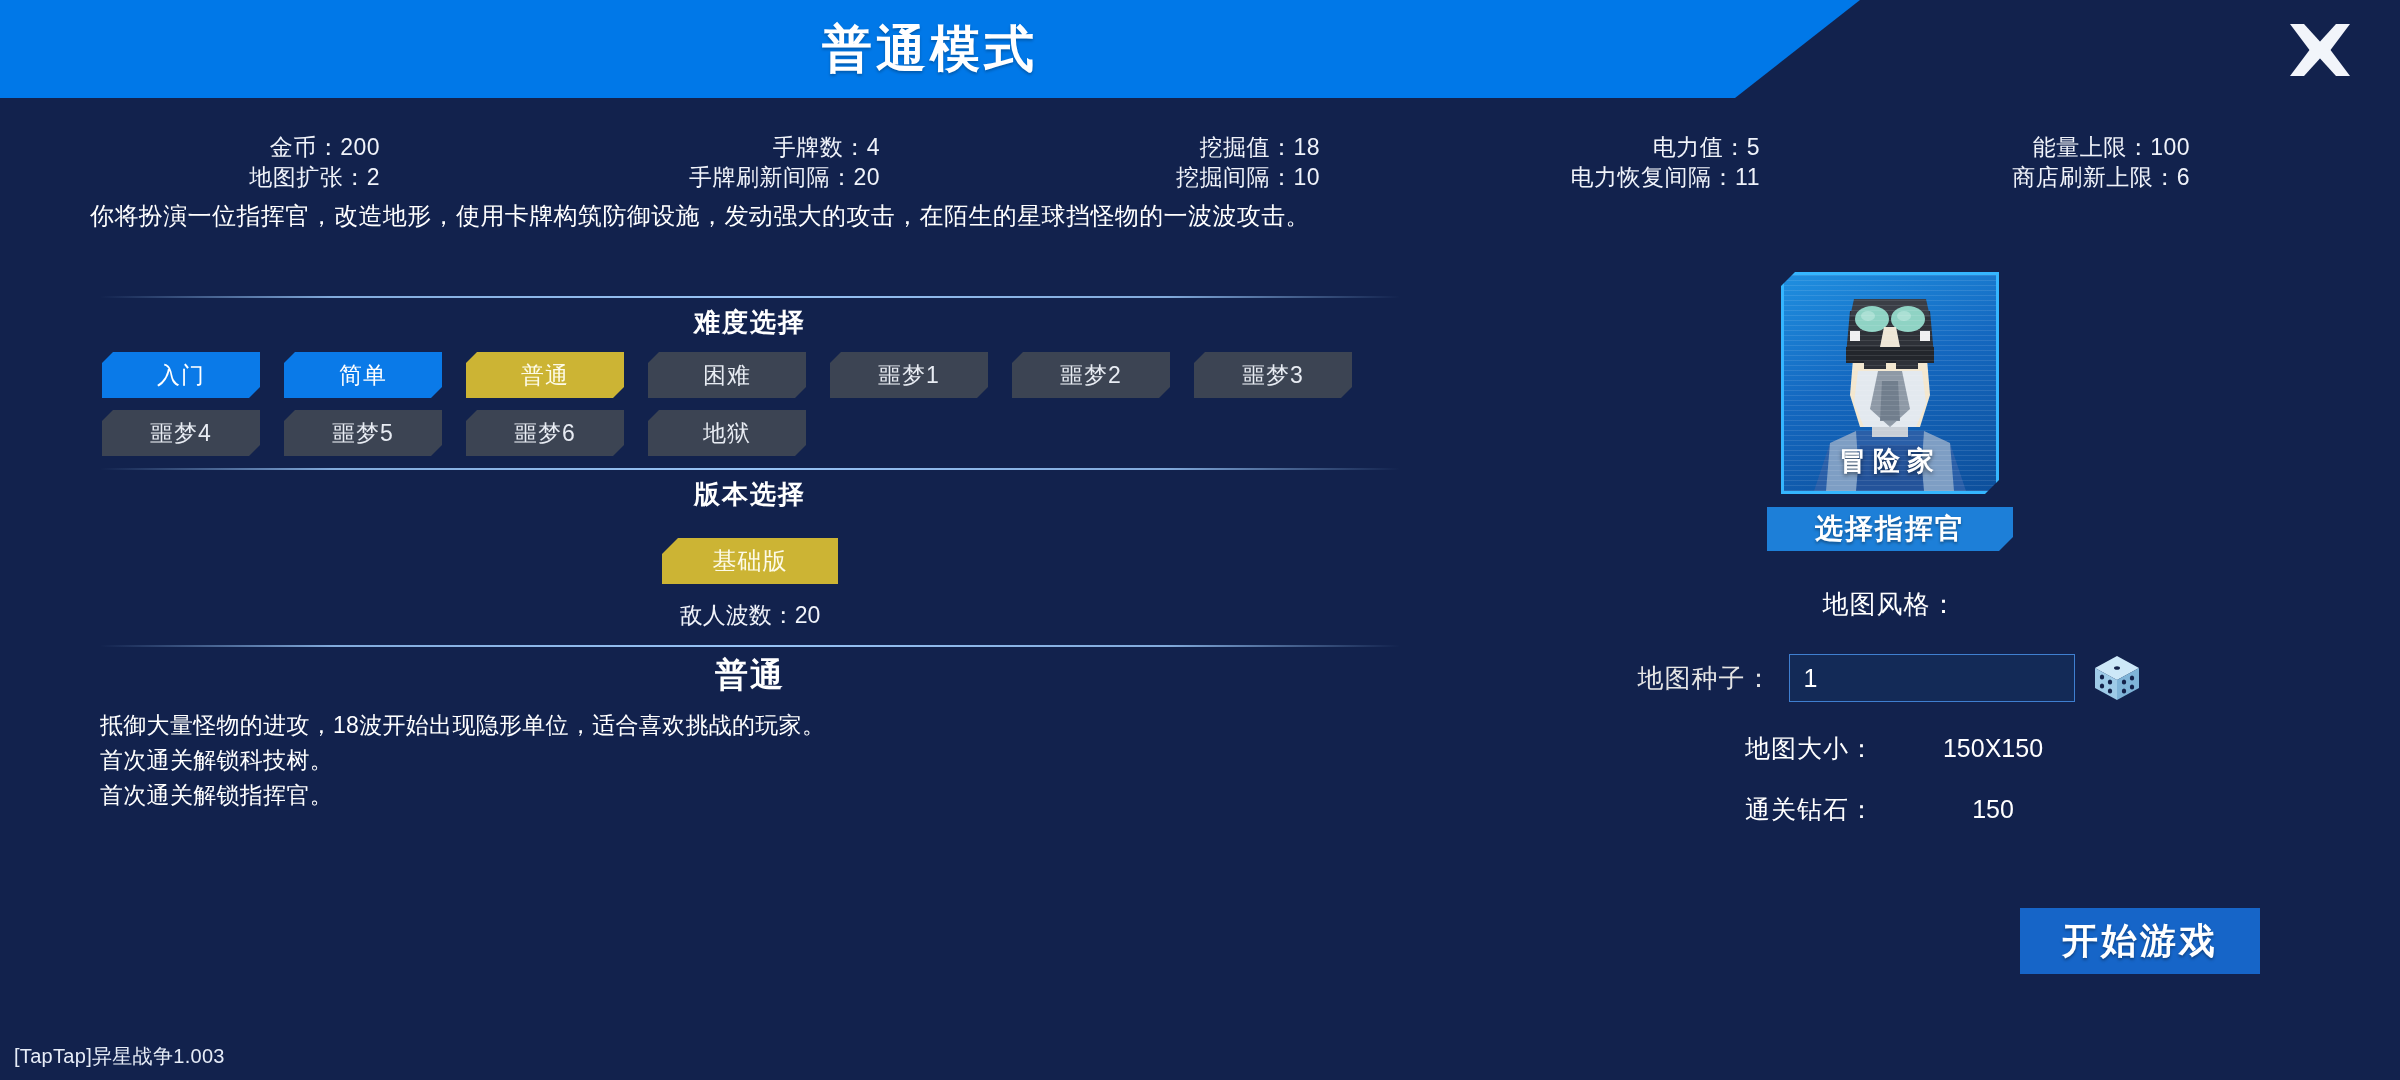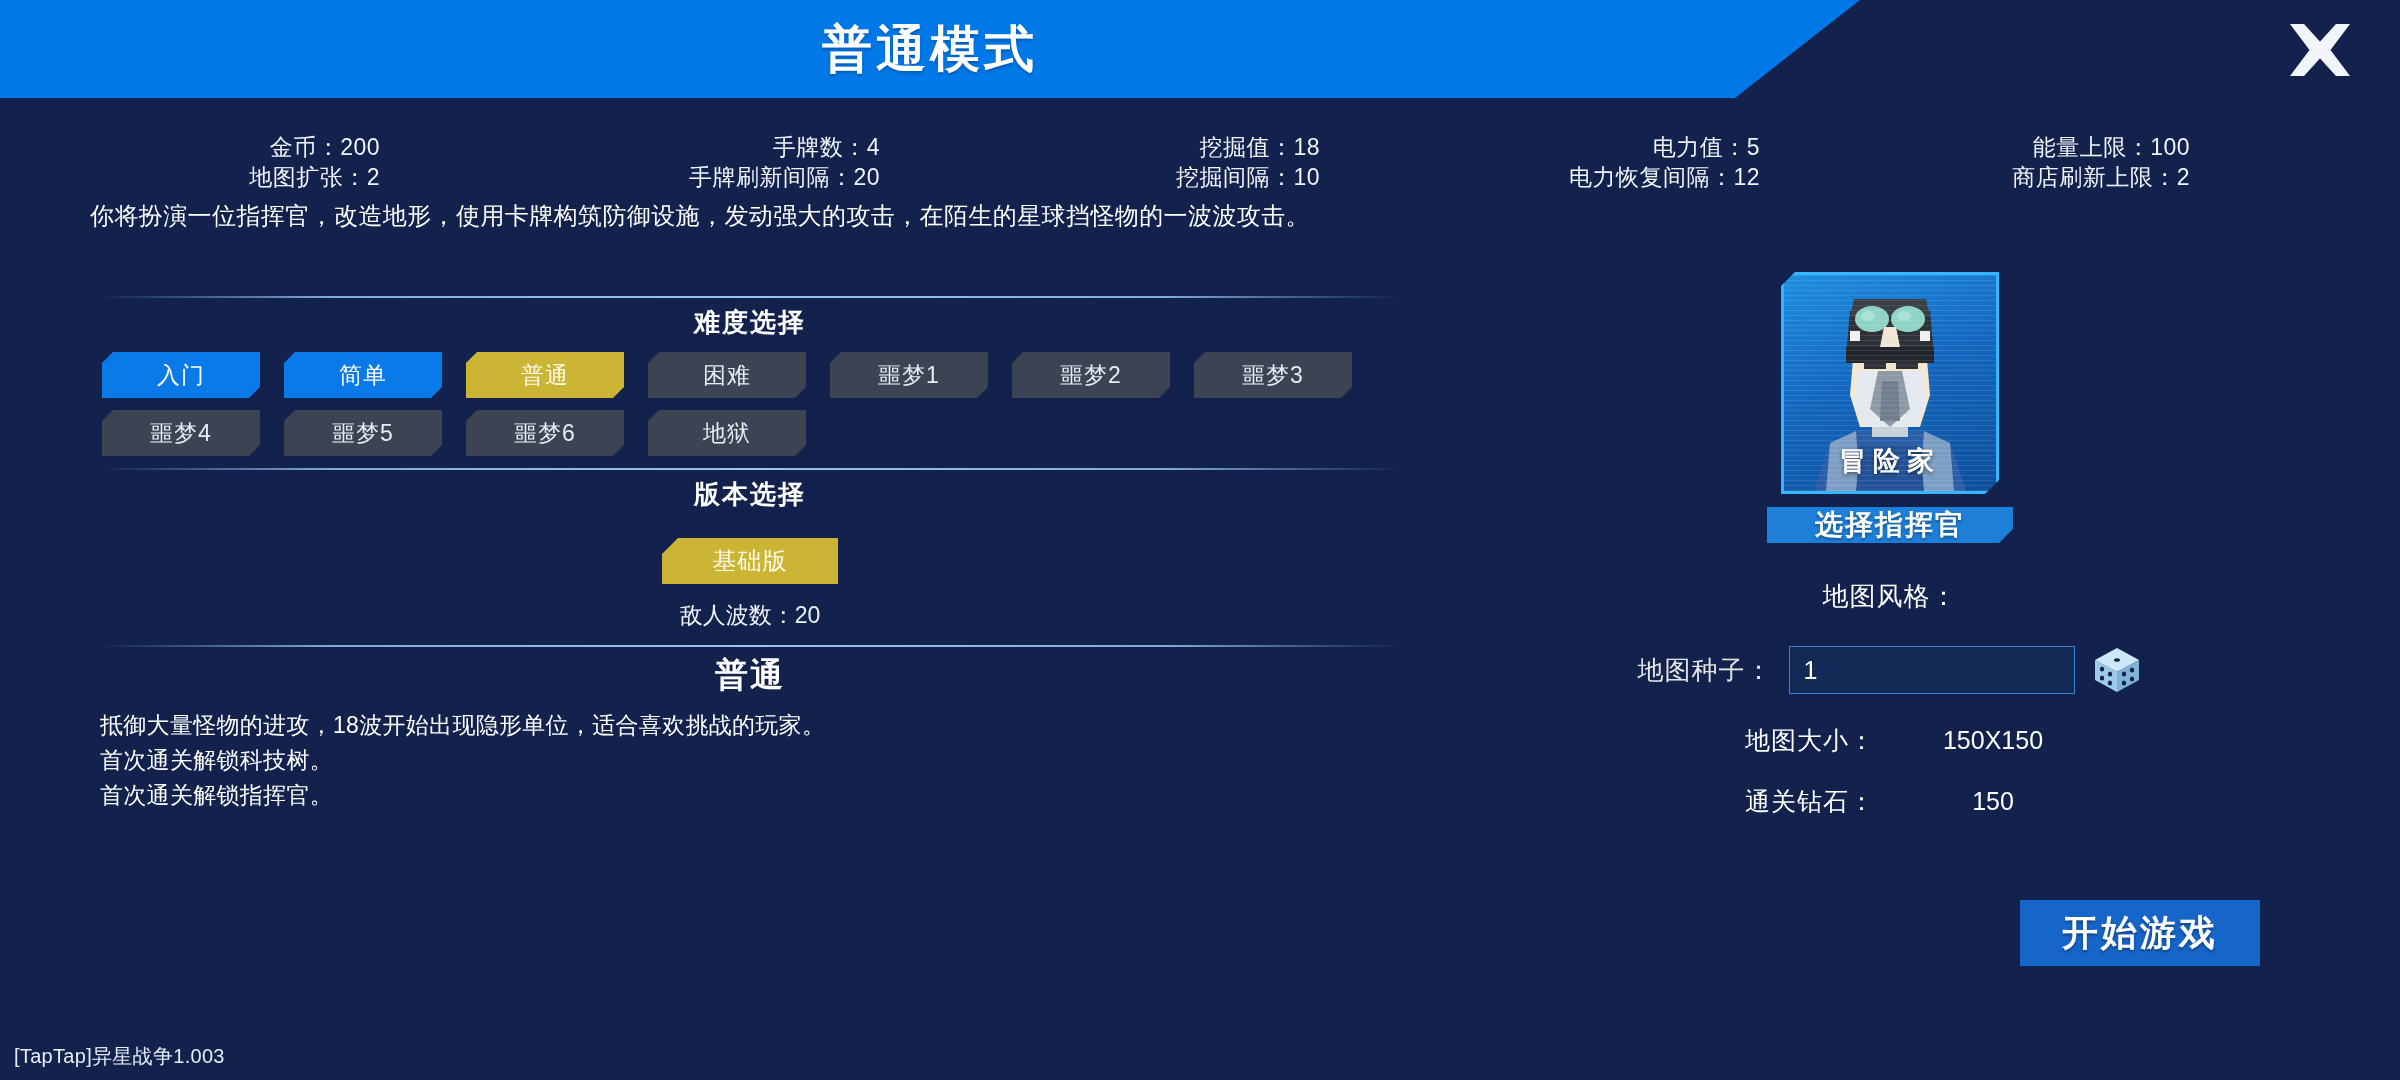--- a/index.html
+++ b/index.html
@@ -125,21 +125,21 @@
     position: absolute; inset: 0;
     background: repeating-linear-gradient(to bottom, rgba(255,255,255,.10) 0px, rgba(255,255,255,.10) 1px, rgba(0,0,0,0) 1px, rgba(0,0,0,0) 5px);
   }
   .portrait svg { position: absolute; left: 0; top: 0; }
   .portrait-name {
     position: absolute; left: 0; right: 0; bottom: 12px;
     text-align: center; font-size: 27px; font-weight: bold; color: #ffffff;
     letter-spacing: 7px; text-shadow: 0 2px 4px rgba(0,0,0,.5);
   }
   .pick-cmd {
-    width: 246px; height: 36px; margin: 13px auto 0 auto;
+    width: 246px; height: 44px; margin: 13px auto 0 auto;
     display: flex; align-items: center; justify-content: center;
     background: #1d7fd8; color: #ffffff;
     font-size: 28px; font-weight: bold; letter-spacing: 2px;
     clip-path: polygon(0 0, 100% 0, 100% calc(100% - 14px), calc(100% - 14px) 100%, 0 100%);
     cursor: pointer; user-select: none;
     text-shadow: 0 2px 3px rgba(0,0,0,.35);
   }
   .map-style {
     text-align: center; font-size: 26px; color: #ffffff;
     margin-top: 36px; letter-spacing: 1px;
@@ -203,25 +203,25 @@
   <div class="stat-col c2">
     <span class="stat-line">手牌数：4</span>
     <span class="stat-line">手牌刷新间隔：20</span>
   </div>
   <div class="stat-col c3">
     <span class="stat-line">挖掘值：18</span>
     <span class="stat-line">挖掘间隔：10</span>
   </div>
   <div class="stat-col c4">
     <span class="stat-line">电力值：5</span>
-    <span class="stat-line">电力恢复间隔：12</span>
+    <span class="stat-line">电力恢复间隔：11</span>
   </div>
   <div class="stat-col c5">
     <span class="stat-line">能量上限：100</span>
-    <span class="stat-line">商店刷新上限：2</span>
+    <span class="stat-line">商店刷新上限：6</span>
   </div>
 </div>
 
 <div class="intro">你将扮演一位指挥官，改造地形，使用卡牌构筑防御设施，发动强大的攻击，在陌生的星球挡怪物的一波波攻击。</div>
 
 <div class="left-panel">
 
   <div class="divider"></div>
   <div class="section-title">难度选择</div>
 

